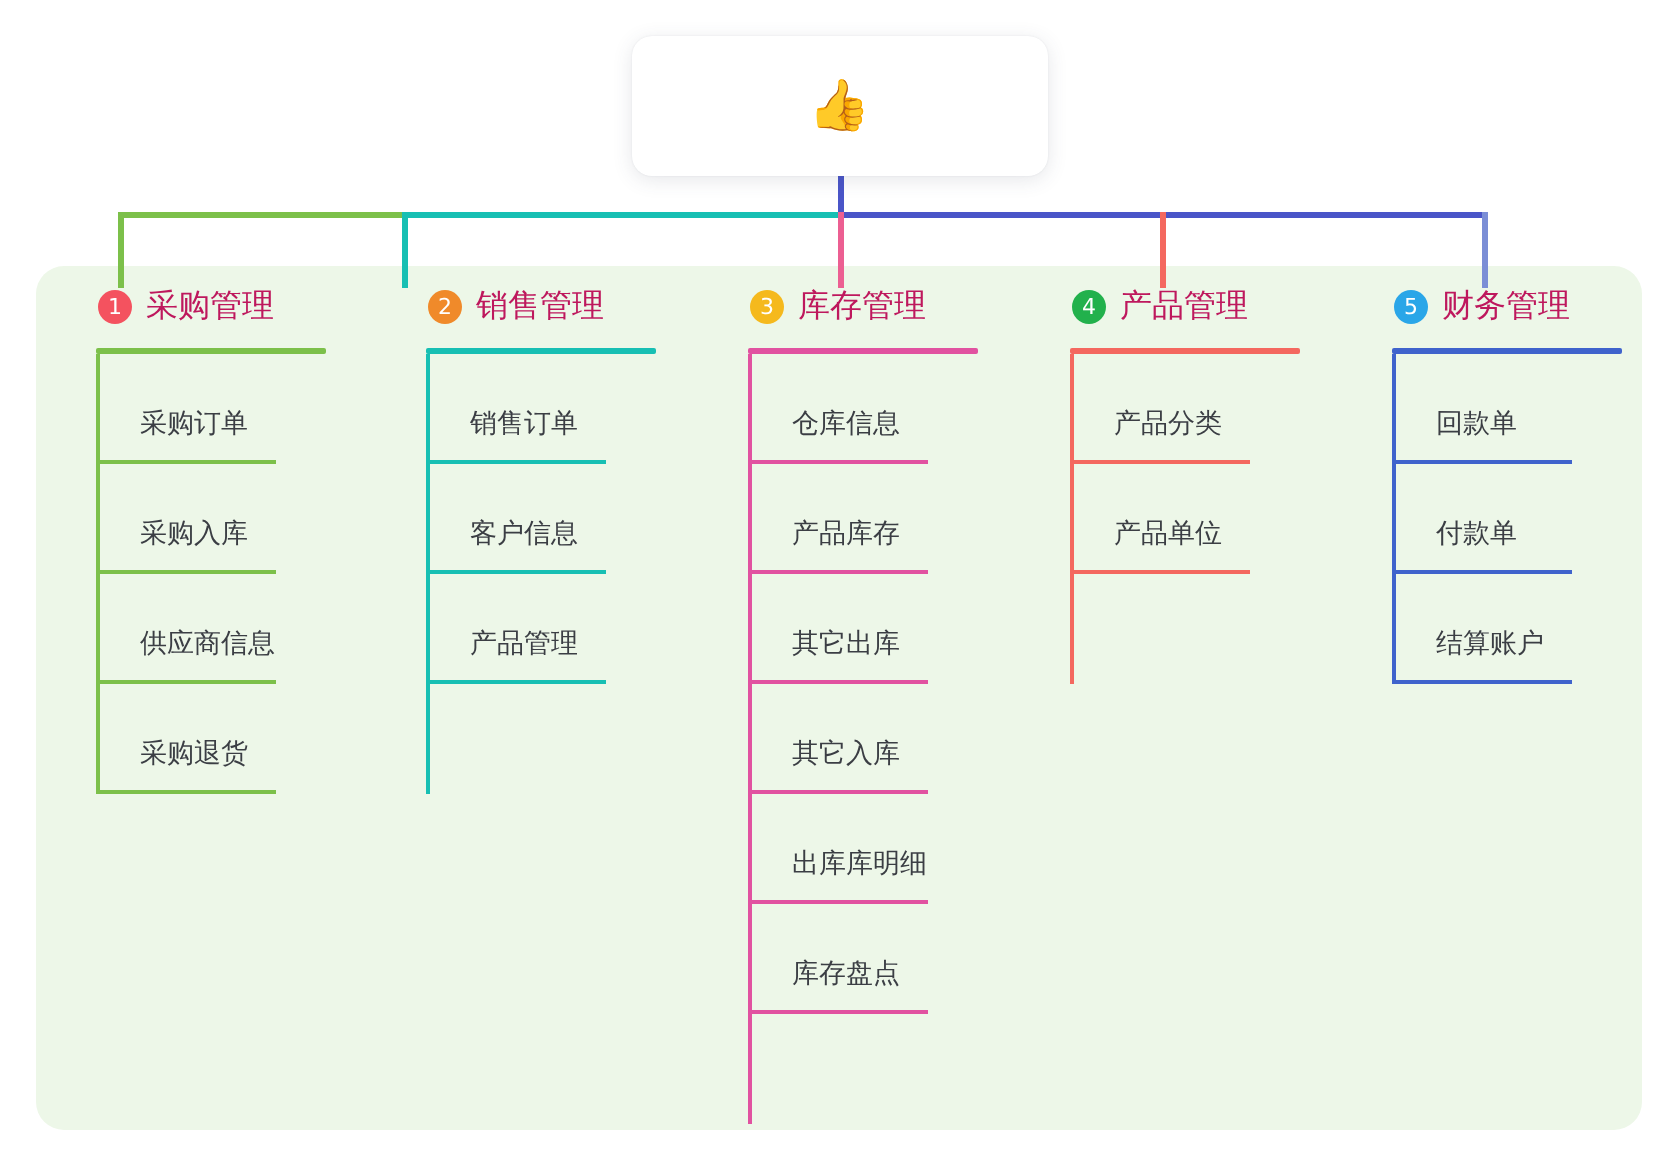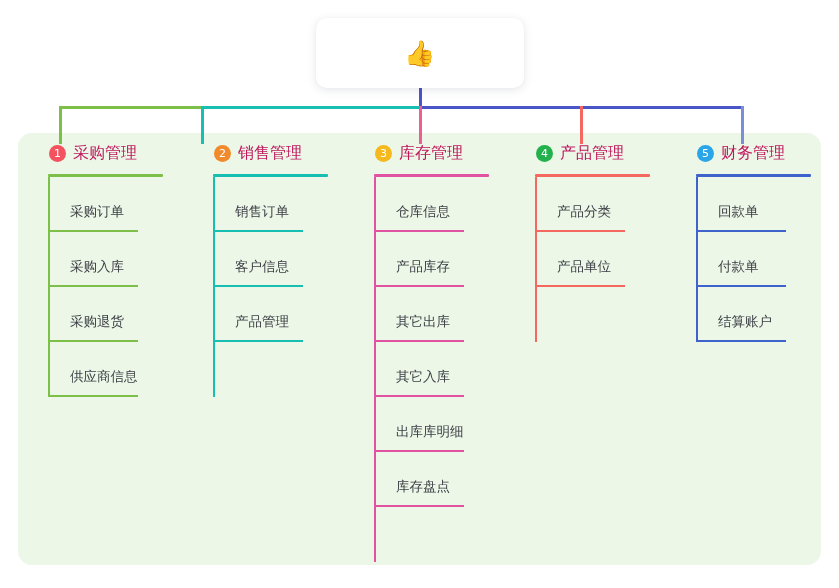--- a/index.html
+++ b/index.html
@@ -166,25 +166,25 @@
     <div class="trunk" style="background: rgb(124, 192, 74); height: 220px;"></div>
     <div class="leaf">
       <span class="leaf-label">采购订单</span>
       <span class="leaf-rule" style="background: rgb(124, 192, 74);"></span>
     </div>
     <div class="leaf">
       <span class="leaf-label">采购入库</span>
       <span class="leaf-rule" style="background: rgb(124, 192, 74);"></span>
     </div>
     <div class="leaf">
+      <span class="leaf-label">供应商信息</span>
+      <span class="leaf-rule" style="background: rgb(124, 192, 74);"></span>
+    </div>
+    <div class="leaf">
       <span class="leaf-label">采购退货</span>
-      <span class="leaf-rule" style="background: rgb(124, 192, 74);"></span>
-    </div>
-    <div class="leaf">
-      <span class="leaf-label">供应商信息</span>
       <span class="leaf-rule" style="background: rgb(124, 192, 74);"></span>
     </div>
   </div>
 </div>
 
 <div class="column" style="left:202px;">
   <div class="col-head">
     <span class="badge" style="background: rgb(240, 138, 42);">2</span>
     <span class="col-title">销售管理</span>
   </div>

